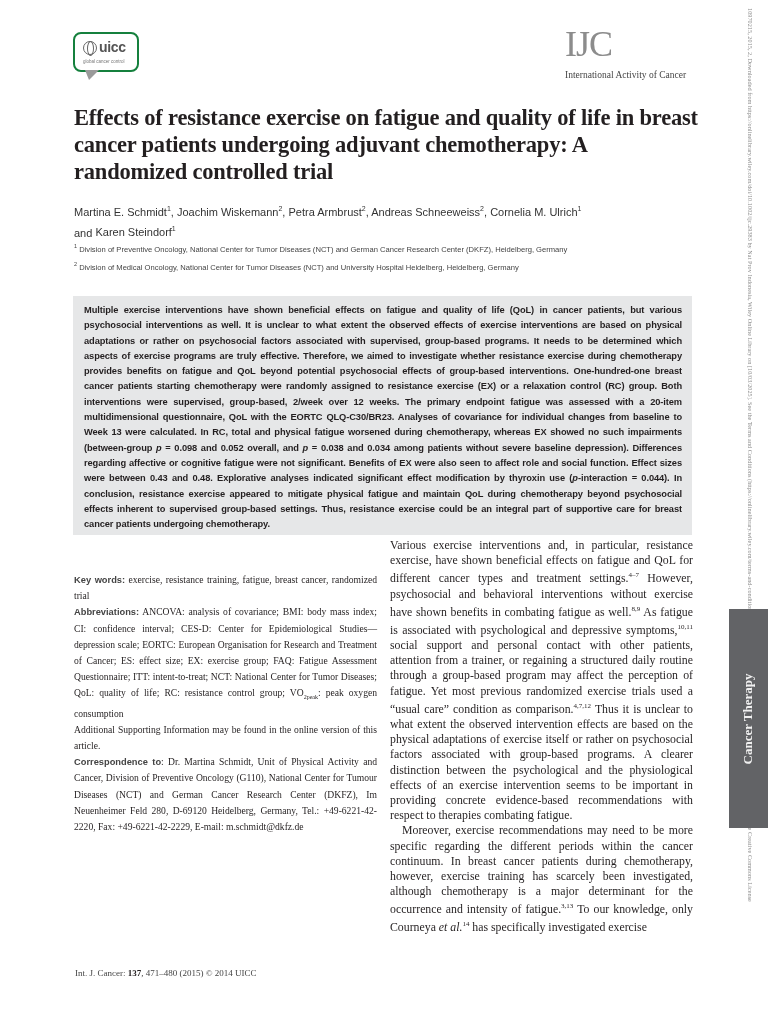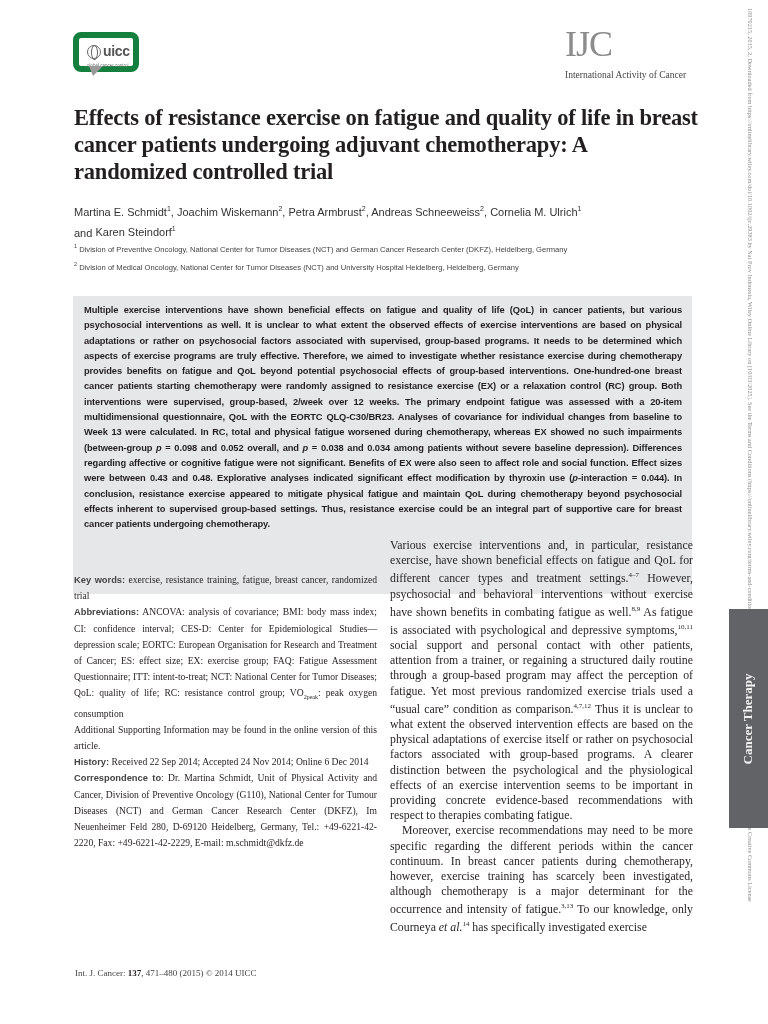--- a/index.html
+++ b/index.html
@@ -1,21 +1,21 @@
 <!DOCTYPE html>
 <html><head>
 <meta charset="utf-8">
 <style>
   * { box-sizing: border-box; margin: 0; padding: 0; }
   html, body { width: 768px; height: 1024px; background: #ffffff; overflow: hidden; }
   body { position: relative; font-family: "Liberation Serif", serif; color: #231f20; }
 
   .logo {
     position: absolute; left: 73px; top: 32px; width: 66px; height: 40px;
-    border: 6px solid #15803d; border-radius: 8px; background: #fff;
+    border: 2px solid #15803d; border-radius: 8px; background: #fff;
   }
   .logo::after {
     content: ""; position: absolute; left: 10px; bottom: -10px;
     width: 0; height: 0; border-left: 4px solid transparent; border-right: 10px solid transparent;
     border-top: 10px solid #9a9a9a;
   }
   .logo-globe {
     position: absolute; left: 8px; top: 7px; width: 14px; height: 14px;
     border: 1.5px solid #666; border-radius: 50%;
   }
@@ -53,21 +53,21 @@
   }
   .authors sup { font-size: 7px; }
 
   .affils {
     position: absolute; left: 74px; top: 239px; width: 620px;
     font-family: "Liberation Sans", sans-serif; font-size: 7.6px; line-height: 15px; color: #444;
   }
   .affils sup { font-size: 5.5px; }
 
   .abstract-box {
-    position: absolute; left: 73px; top: 296px; width: 619px; height: 298px;
+    position: absolute; left: 73px; top: 296px; width: 619px; height: 239px;
     background: #e6e7e8; padding: 7px 10px 0 11px;
   }
   .abstract-text {
     font-family: "Liberation Sans", sans-serif; font-weight: bold; font-size: 9.3px;
     line-height: 15.3px; color: #231f20; text-align: justify; letter-spacing: -0.1px;
   }
   .abstract-text i { font-style: italic; }
 
   .col-left {
     position: absolute; left: 74px; top: 558px; width: 303px;
@@ -147,21 +147,20 @@
 <div class="abstract-box">
   <p class="abstract-text"><span>Multiple exercise interventions have shown beneficial effects on fatigue and quality of life (QoL) in cancer patients, but various psychosocial interventions as well. It is unclear to what extent the observed effects of exercise interventions are based on physical adaptations or rather on psychosocial factors associated with supervised, group-based programs. It needs to be determined which aspects of exercise programs are truly effective. Therefore, we aimed to investigate whether resistance exercise during chemotherapy provides benefits on fatigue and QoL beyond potential psychosocial effects of group-based interventions. One-hundred-one breast cancer patients starting chemotherapy were randomly assigned to resistance exercise (EX) or a relaxation control (RC) group. Both interventions were supervised, group-based, 2/week over 12 weeks. The primary endpoint fatigue was assessed with a 20-item multidimensional questionnaire, QoL with the EORTC QLQ-C30/BR23. Analyses of covariance for individual changes from baseline to Week 13 were calculated. In RC, total and physical fatigue worsened during chemotherapy, whereas EX showed no such impairments (between-group </span><i>p</i><span> = 0.098 and 0.052 overall, and </span><i>p</i><span> = 0.038 and 0.034 among patients without severe baseline depression). Differences regarding affective or cognitive fatigue were not significant. Benefits of EX were also seen to affect role and social function. Effect sizes were between 0.43 and 0.48. Explorative analyses indicated significant effect modification by thyroxin use (</span><i>p</i><span>-interaction = 0.044). In conclusion, resistance exercise appeared to mitigate physical fatigue and maintain QoL during chemotherapy beyond psychosocial effects inherent to supervised group-based settings. Thus, resistance exercise could be an integral part of supportive care for breast cancer patients undergoing chemotherapy.</span></p>
 </div>
 
 <div class="col-left">
 
   <div class="meta">
     <p><span class="k">Key words:</span><span> exercise, resistance training, fatigue, breast cancer, randomized trial</span></p>
     <p><span class="k">Abbreviations:</span><span> ANCOVA: analysis of covariance; BMI: body mass index; CI: confidence interval; CES-D: Center for Epidemiological Studies—depression scale; EORTC: European Organisation for Research and Treatment of Cancer; ES: effect size; EX: exercise group; FAQ: Fatigue Assessment Questionnaire; ITT: intent-to-treat; NCT: National Center for Tumor Diseases; QoL: quality of life; RC: resistance control group; VO</span><sub>2peak</sub><span>: peak oxygen consumption</span></p>
     <p>Additional Supporting Information may be found in the online version of this article.</p>
-    <p><span class="k">History:</span><span> Received 22 Sep 2014; Accepted 24 Nov 2014; Online 6 Dec 2014</span></p>
     <p><span class="k">Correspondence to</span><span>: Dr. Martina Schmidt, Unit of Physical Activity and Cancer, Division of Preventive Oncology (G110), National Center for Tumour Diseases (NCT) and German Cancer Research Center (DKFZ), Im Neuenheimer Feld 280, D-69120 Heidelberg, Germany, Tel.: +49-6221-42-2220, Fax: +49-6221-42-2229, E-mail: m.schmidt@dkfz.de</span></p>
   </div>
 </div>
 
 <div class="col-right body-text">
   <p><span>Various exercise interventions and, in particular, resistance exercise, have shown beneficial effects on fatigue and QoL for different cancer types and treatment settings.</span><sup>4–7</sup><span> However, psychosocial and behavioral interventions without exercise have shown benefits in combating fatigue as well.</span><sup>8,9</sup><span> As fatigue is associated with psychological and depressive symptoms,</span><sup>10,11</sup><span> social support and personal contact with other patients, attention from a trainer, or regaining a structured daily routine through a group-based program may affect the perception of fatigue. Yet most previous randomized exercise trials used a “usual care” condition as comparison.</span><sup>4,7,12</sup><span> Thus it is unclear to what extent the observed intervention effects are based on the physical adaptations of exercise itself or rather on psychosocial factors associated with group-based programs. A clearer distinction between the psychological and the physiological effects of an exercise intervention seems to be important in providing concrete evidence-based recommendations with respect to therapies combating fatigue.</span></p>
   <p class="indent"><span>Moreover, exercise recommendations may need to be more specific regarding the different periods within the cancer continuum. In breast cancer patients during chemotherapy, however, exercise training has scarcely been investigated, although chemotherapy is a major determinant for the occurrence and intensity of fatigue.</span><sup>3,13</sup><span> To our knowledge, only Courneya </span><i>et al.</i><sup>14</sup><span> has specifically investigated exercise</span></p>
 </div>
 
 <div class="footer"><span>Int. J. Cancer: </span><b>137</b><span>, 471–480 (2015) © 2014 UICC</span></div>

